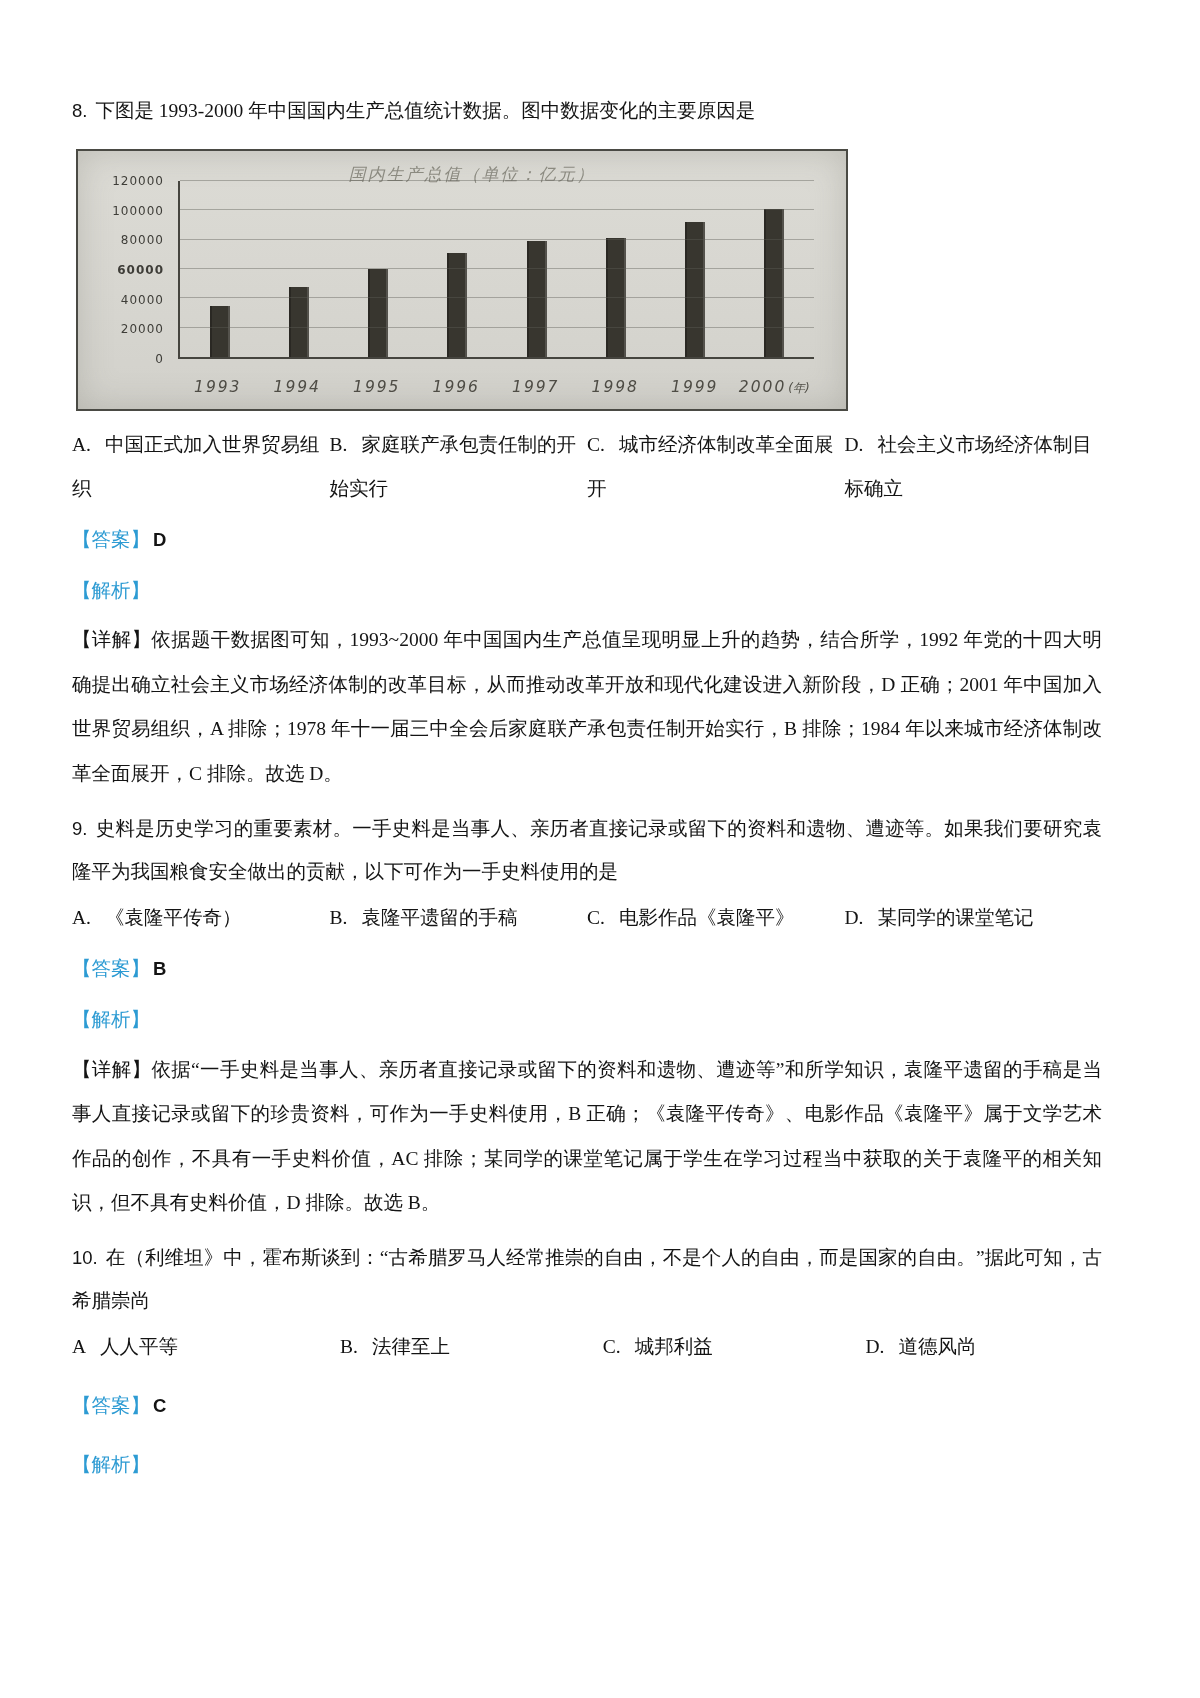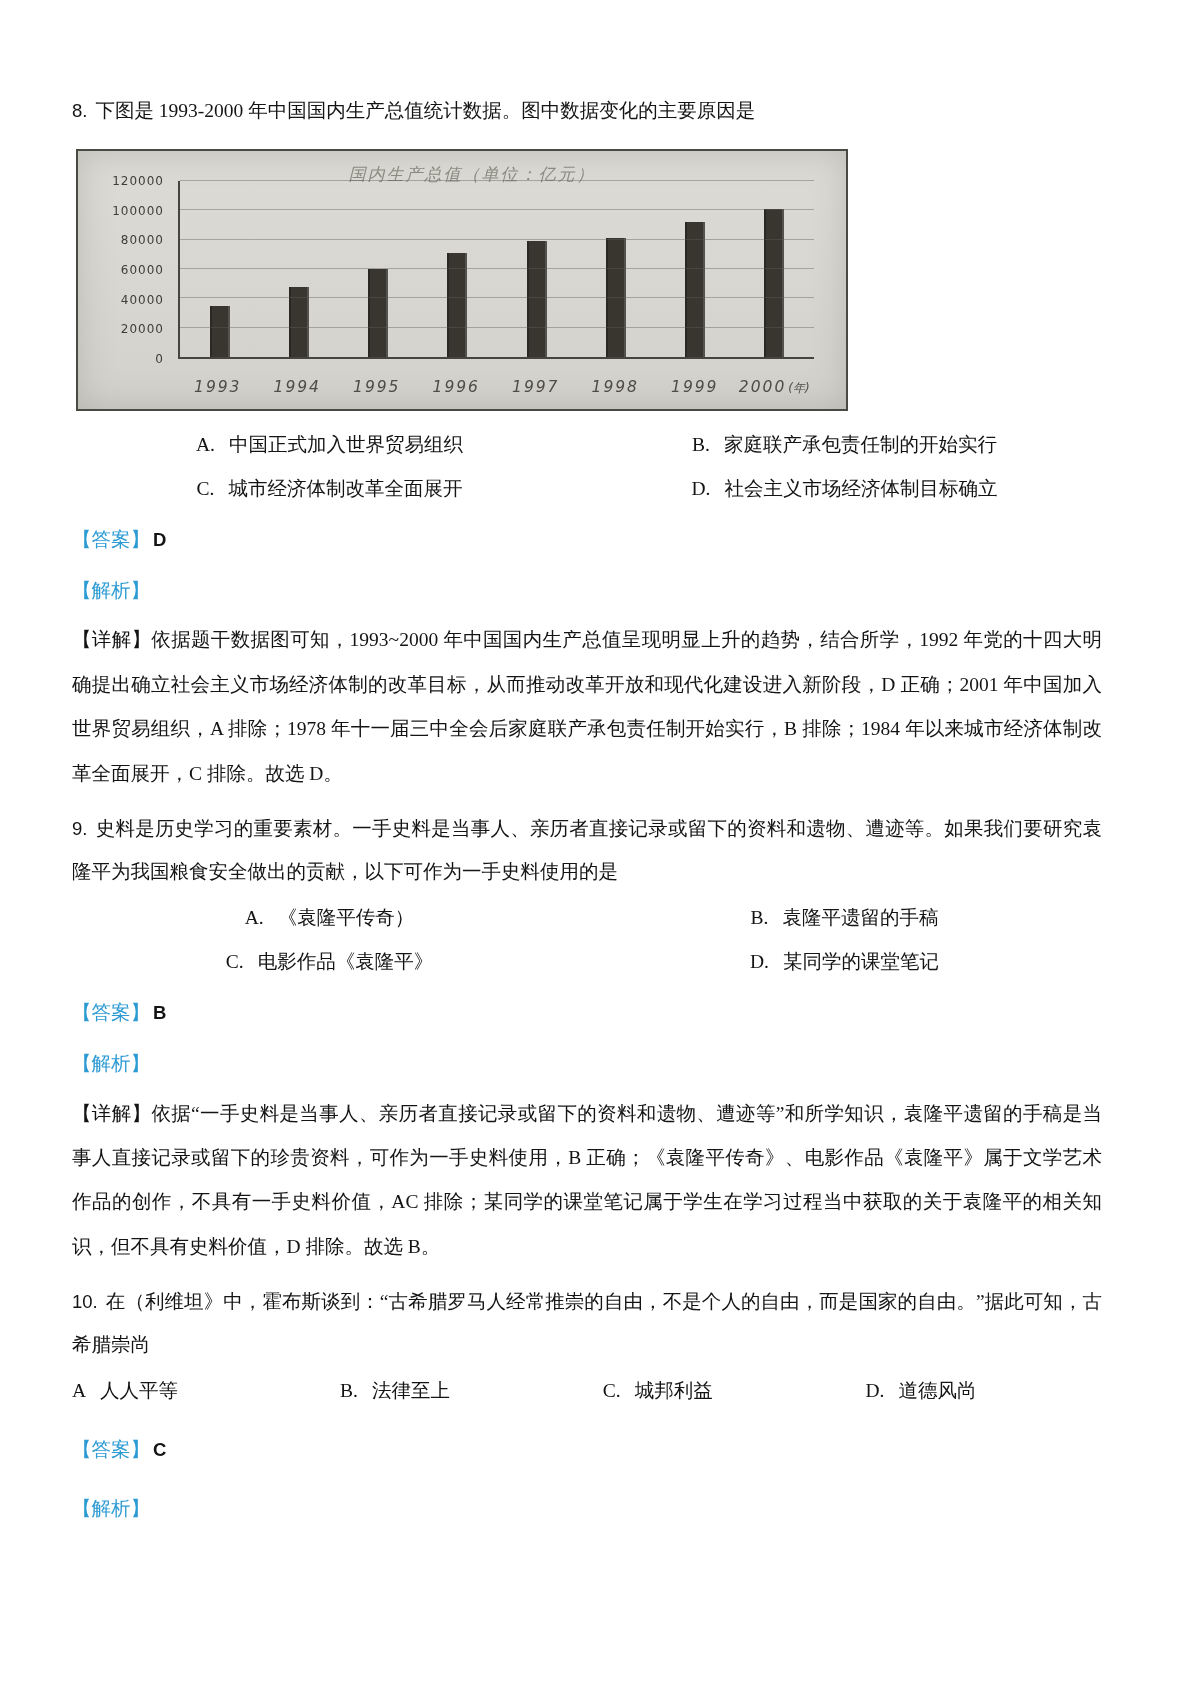--- a/index.html
+++ b/index.html
@@ -13,21 +13,21 @@
     box-sizing:border-box;
     width:1200px;height:1698px;
     padding:78px 98px 0 72px;
     overflow:hidden;
     background:#ffffff;
   }
   p{margin:0;}
   .stem{font-size:19.5px;line-height:2.2;text-align:justify;margin-top:12px;}
   .qnum{font-family:"Liberation Sans","DejaVu Sans",sans-serif;font-size:18.5px;margin-right:8px;}
   .opts{display:grid;margin-top:2px;}
-  .cols-2{grid-template-columns:1fr 1fr;text-align:center;}
+  .cols-2{grid-template-columns:1fr 1fr 1fr 1fr;}
   .cols-4{grid-template-columns:1.02fr 1fr 1fr 0.9fr;}
   .opt{font-size:19.5px;line-height:2.25;}
   .olabel{margin-right:14px;}
   .ans-line{font-size:19.5px;line-height:2.2;margin-top:8px;}
   .blue{color:#2d9bd3;}
   .ans-letter{font-family:"Liberation Sans","DejaVu Sans",sans-serif;font-weight:600;font-size:18.5px;margin-left:3px;}
   .detail{font-size:19.5px;line-height:2.28;text-align:justify;margin-top:6px;}
   .mt-lg{margin-top:16px;}
 
   
@@ -76,21 +76,21 @@
 
   <section>
     <p class="stem"><span class="qnum">8.</span><span>下图是 1993-2000 年中国国内生产总值统计数据。图中数据变化的主要原因是</span></p>
 
     <figure class="chart-figure" style="margin-block:16px 12px;">
       <div class="chart-title">国内生产总值（单位：亿元）</div>
       <div class="yaxis">
           <div class="ytick" style="bottom: 0%;">0</div>
           <div class="ytick" style="bottom: 16.6667%;">20000</div>
           <div class="ytick" style="bottom: 33.3333%;">40000</div>
-          <div class="ytick" style="bottom: 50%;">60000</div>
+          <div class="ytick" style="bottom: 50%; font-weight: bold;">60000</div>
           <div class="ytick" style="bottom: 66.6667%;">80000</div>
           <div class="ytick" style="bottom: 83.3333%; margin-top: 24px;">100000</div>
           <div class="ytick" style="bottom: 100%;">120000</div>
         </div>
       <div class="plot">
         <div class="bars">
             <div class="slot">
               <div class="bar" style="height: 29.1667%;"></div>
             </div>
             <div class="slot">

